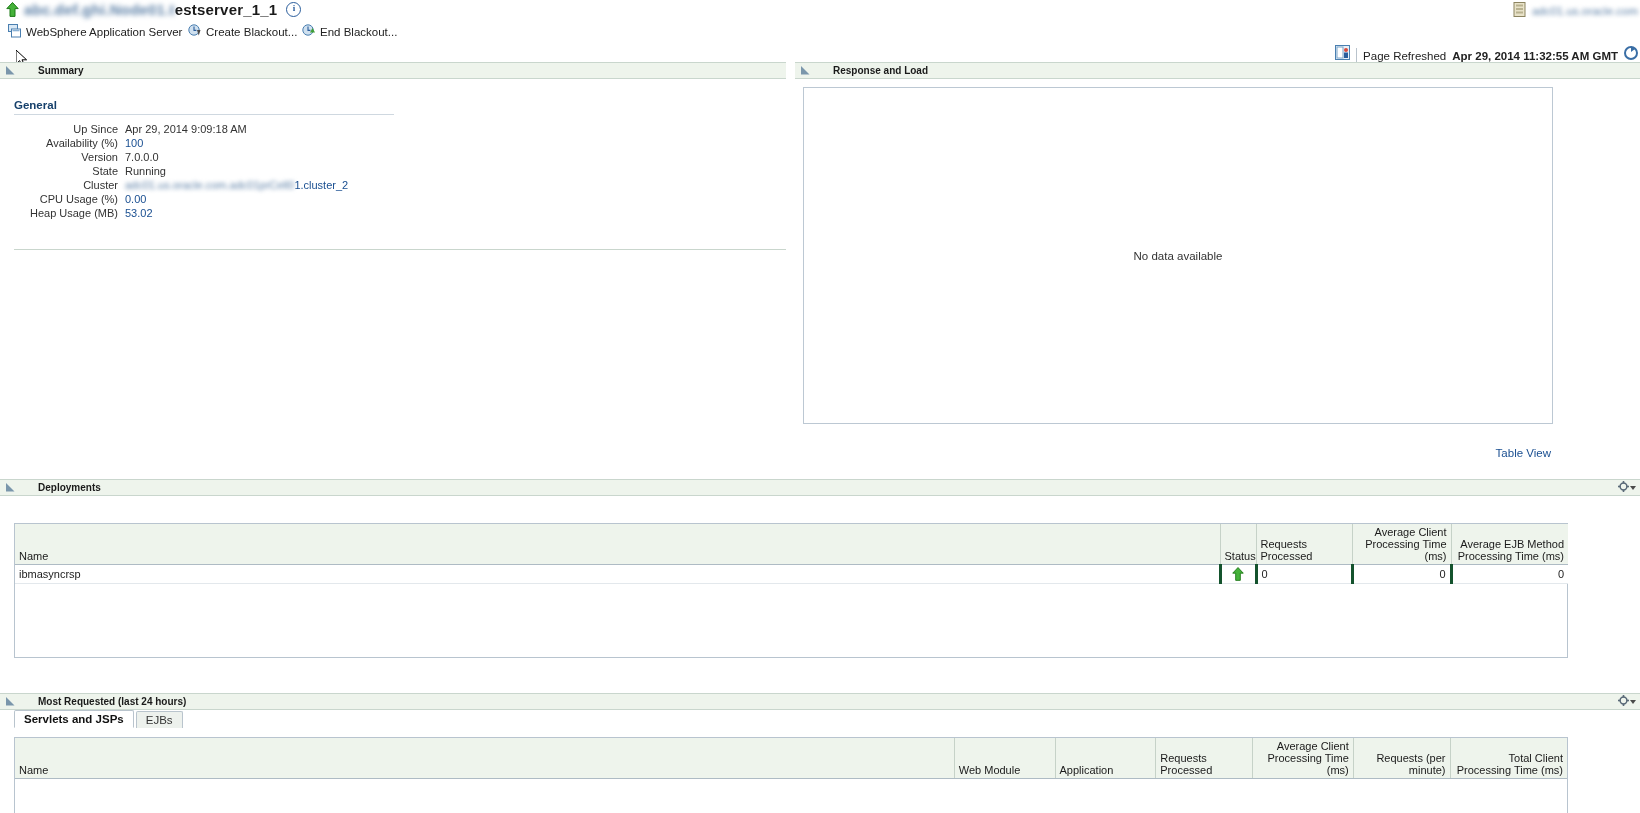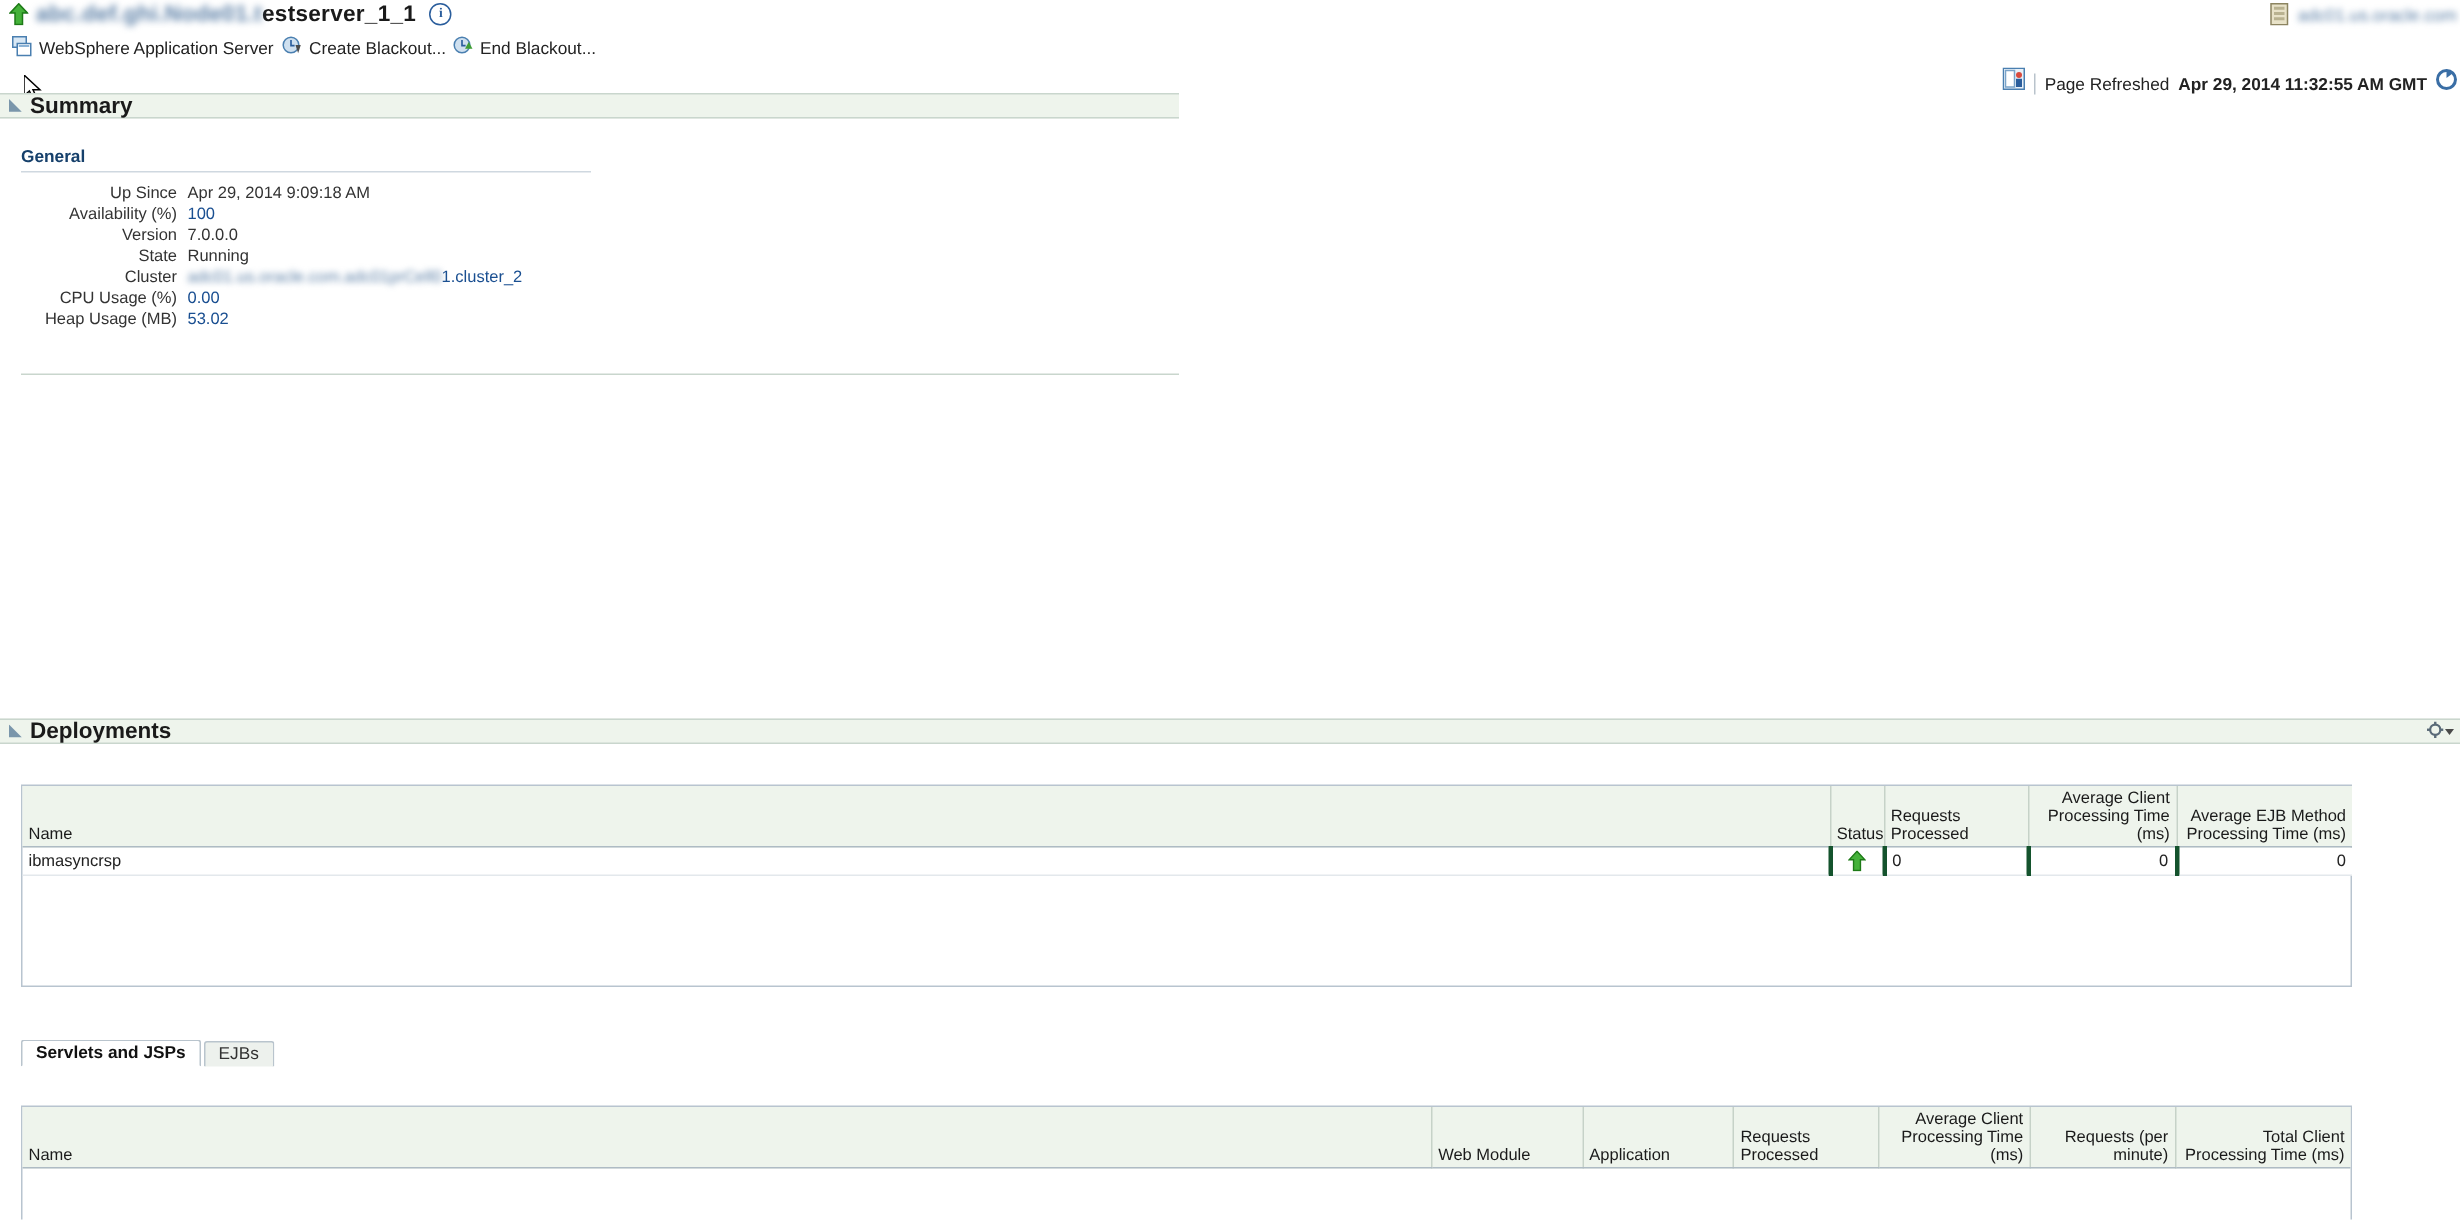--- a/index.html
+++ b/index.html
@@ -69,21 +69,21 @@
 
   
   .sect-header {
     background: #eef4ec;
     border-top: 1px solid #c9d6cd;
     border-bottom: 1px solid #c9d6cd;
     height: 17px; display: flex; align-items: center;
     padding-left: 6px; box-sizing: border-box;
   }
   .sect-title {
-    font-size: 15px; font-weight: bold; color: #1a1a1a; margin-left: 5px;
+    font-size: 10px; font-weight: bold; color: #1a1a1a; margin-left: 23px;
   }
   .disclose-wrap { width:9px;height:9px;position:relative; }
   .disclose-wrap svg{display:block}
 
   .gear-btn { margin-left: auto; margin-right: 4px; display:flex; align-items:center; gap:1px;}
   .gear-caret {
     width: 0; height: 0; border-left: 3px solid transparent;
     border-right: 3px solid transparent; border-top: 4px solid #4a4a4a;
   }
 
@@ -296,20 +296,38 @@
           </tr>
         </tbody>
           </table>
       </div>
 
 
       <div style="position:absolute; left:14px; top:170px; width:772px; height:1px; background:#c9d6cd;"></div>
     </div>
   </div>
 
+  <div class="rl-wrap">
+    <div class="sect-header" style="width:845px;">
+      <span class="disclose-wrap">
+        <svg width="9" height="9" viewBox="0 0 9 9">
+            <polygon points="0,8.5 8.5,8.5 0,0" fill="#7a96ab"></polygon>
+          </svg>
+      </span>
+      <span class="sect-title">Response and Load</span>
+    </div>
+
+    <div class="chart-box">
+      <span class="nodata">No data available</span>
+    </div>
+
+    <div class="tableview-row">
+      <span class="link">Table View</span>
+    </div>
+  </div>
 
   <div class="dep-wrap">
     <div class="sect-header" style="width:1640px;">
       <span class="disclose-wrap">
         <svg width="9" height="9" viewBox="0 0 9 9">
             <polygon points="0,8.5 8.5,8.5 0,0" fill="#7a96ab"></polygon>
           </svg>
       </span>
       <span class="sect-title">Deployments</span>
       <span class="gear-btn">
@@ -360,20 +378,40 @@
               <td class="num">0</td>
               <td class="num" style="border-right:none;">0</td>
             </tr>
           </tbody>
         </table>
       </div>
     </div>
   </div>
 
   <div class="mr-wrap">
+    <div class="sect-header" style="width:1640px;">
+      <span class="disclose-wrap">
+        <svg width="9" height="9" viewBox="0 0 9 9">
+            <polygon points="0,8.5 8.5,8.5 0,0" fill="#7a96ab"></polygon>
+          </svg>
+      </span>
+      <span class="sect-title">Most Requested (last 24 hours)</span>
+      <span class="gear-btn">
+        <span>
+          <svg width="11" height="11" viewBox="0 0 11 11">
+            <circle cx="5.5" cy="5.5" r="3.4" fill="none" stroke="#5a6a78" stroke-width="1.5"></circle>
+            <rect x="4.7" y="0" width="1.6" height="2.4" fill="#5a6a78"></rect>
+            <rect x="4.7" y="8.6" width="1.6" height="2.4" fill="#5a6a78"></rect>
+            <rect x="0" y="4.7" width="2.4" height="1.6" fill="#5a6a78"></rect>
+            <rect x="8.6" y="4.7" width="2.4" height="1.6" fill="#5a6a78"></rect>
+          </svg>
+        </span>
+        <span class="gear-caret"></span>
+      </span>
+    </div>
 
     <div class="tabs">
       <div class="tab active">Servlets and JSPs</div>
       <div class="tab">EJBs</div>
     </div>
 
     <div class="mr-table-box">
       <div class="tbl-outer">
         <table class="grid">
           <colgroup>

